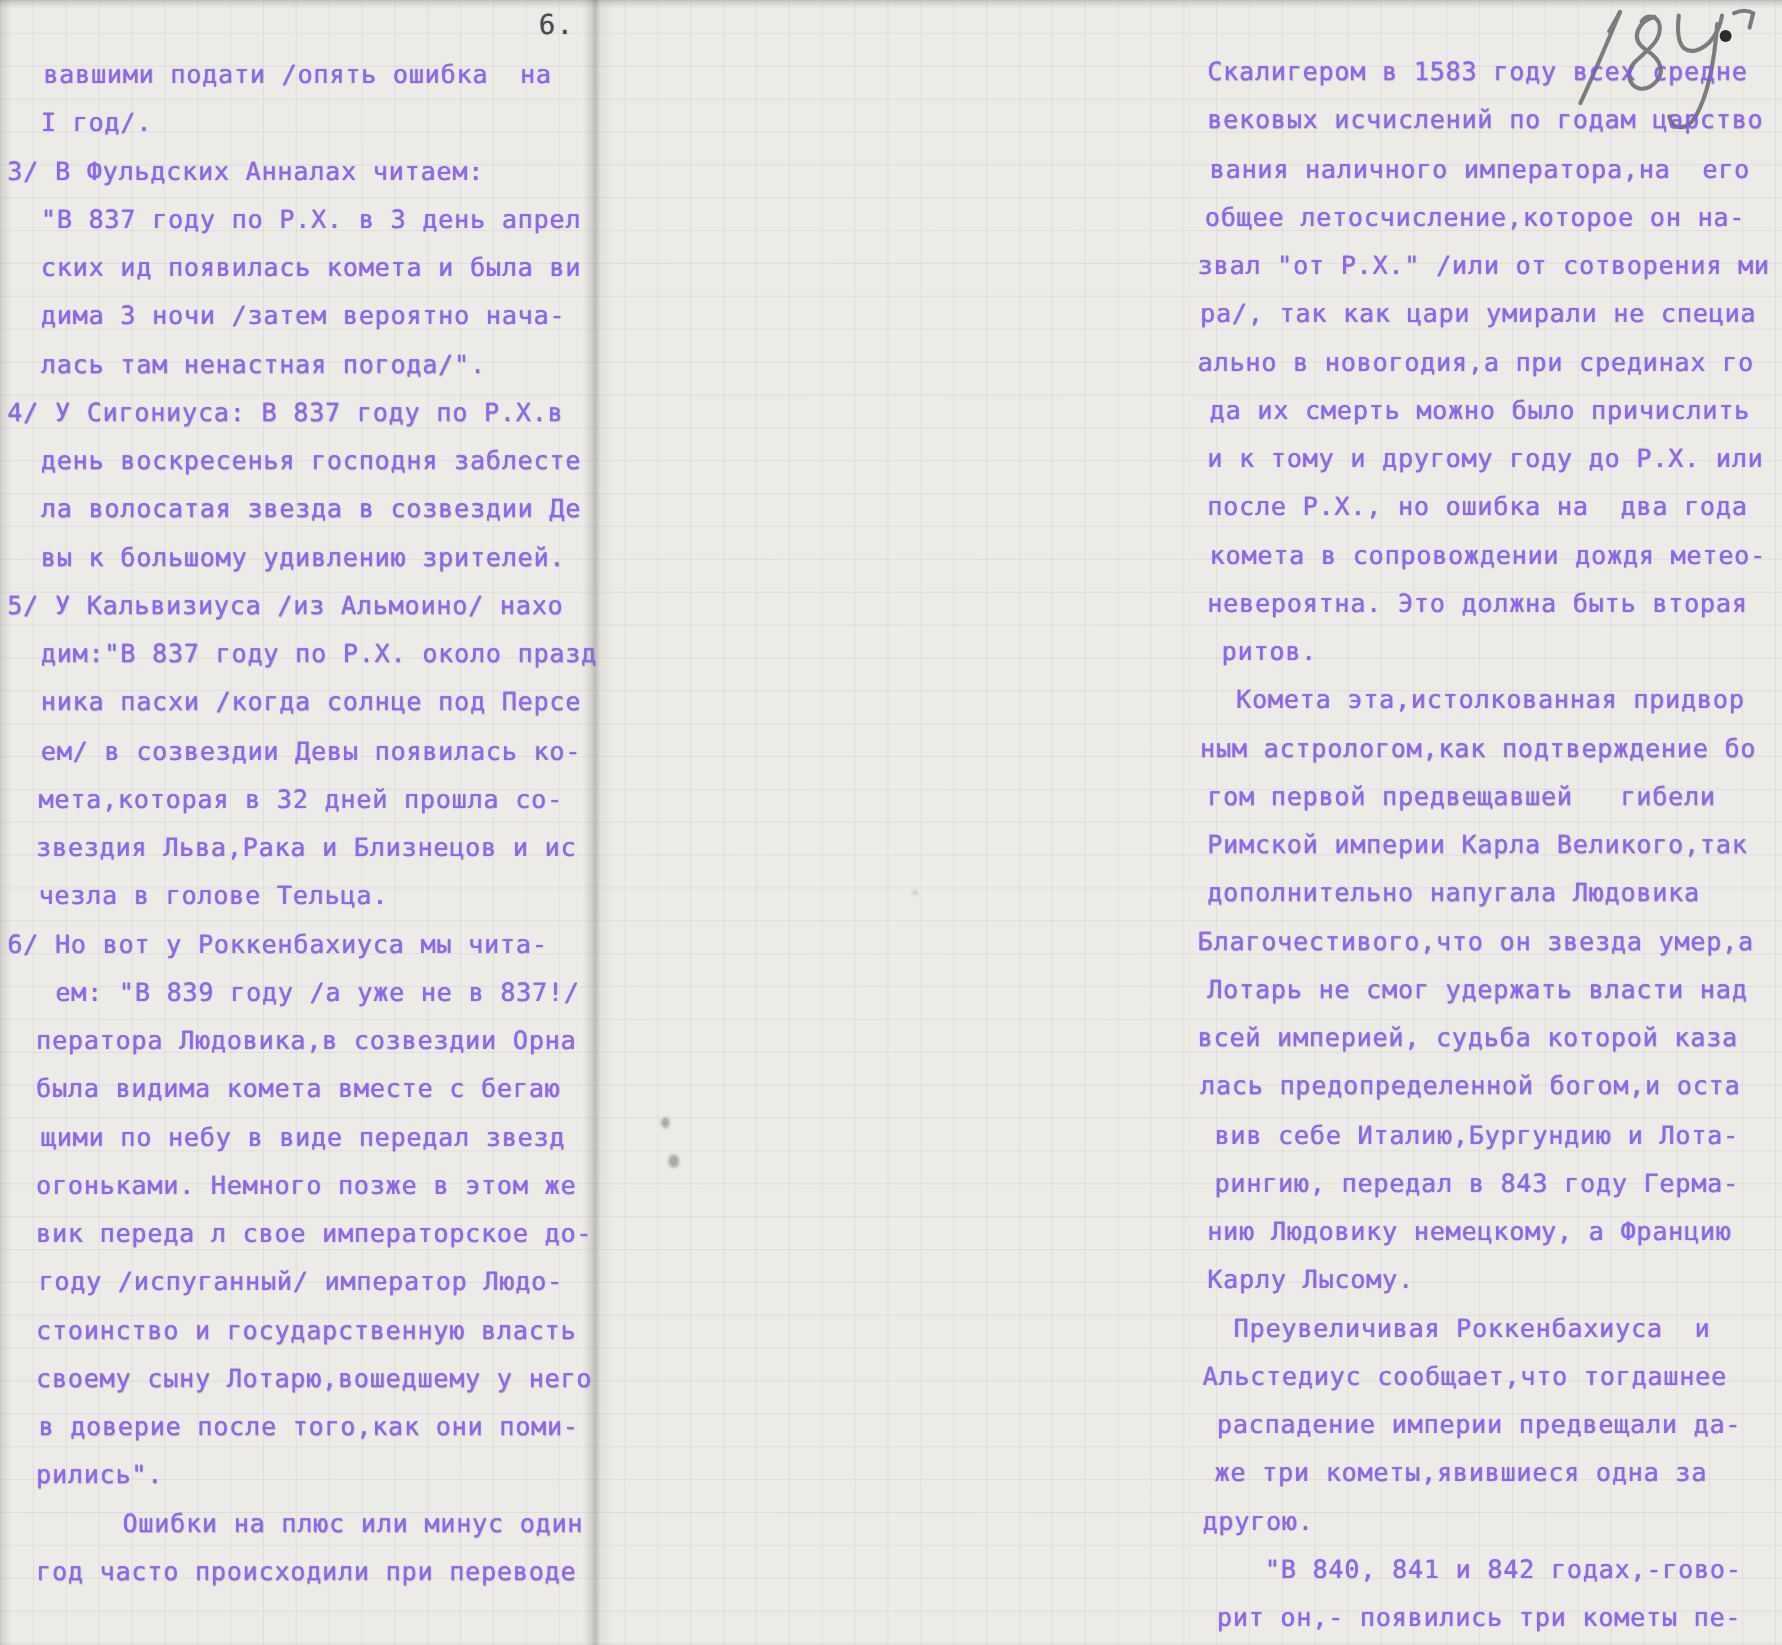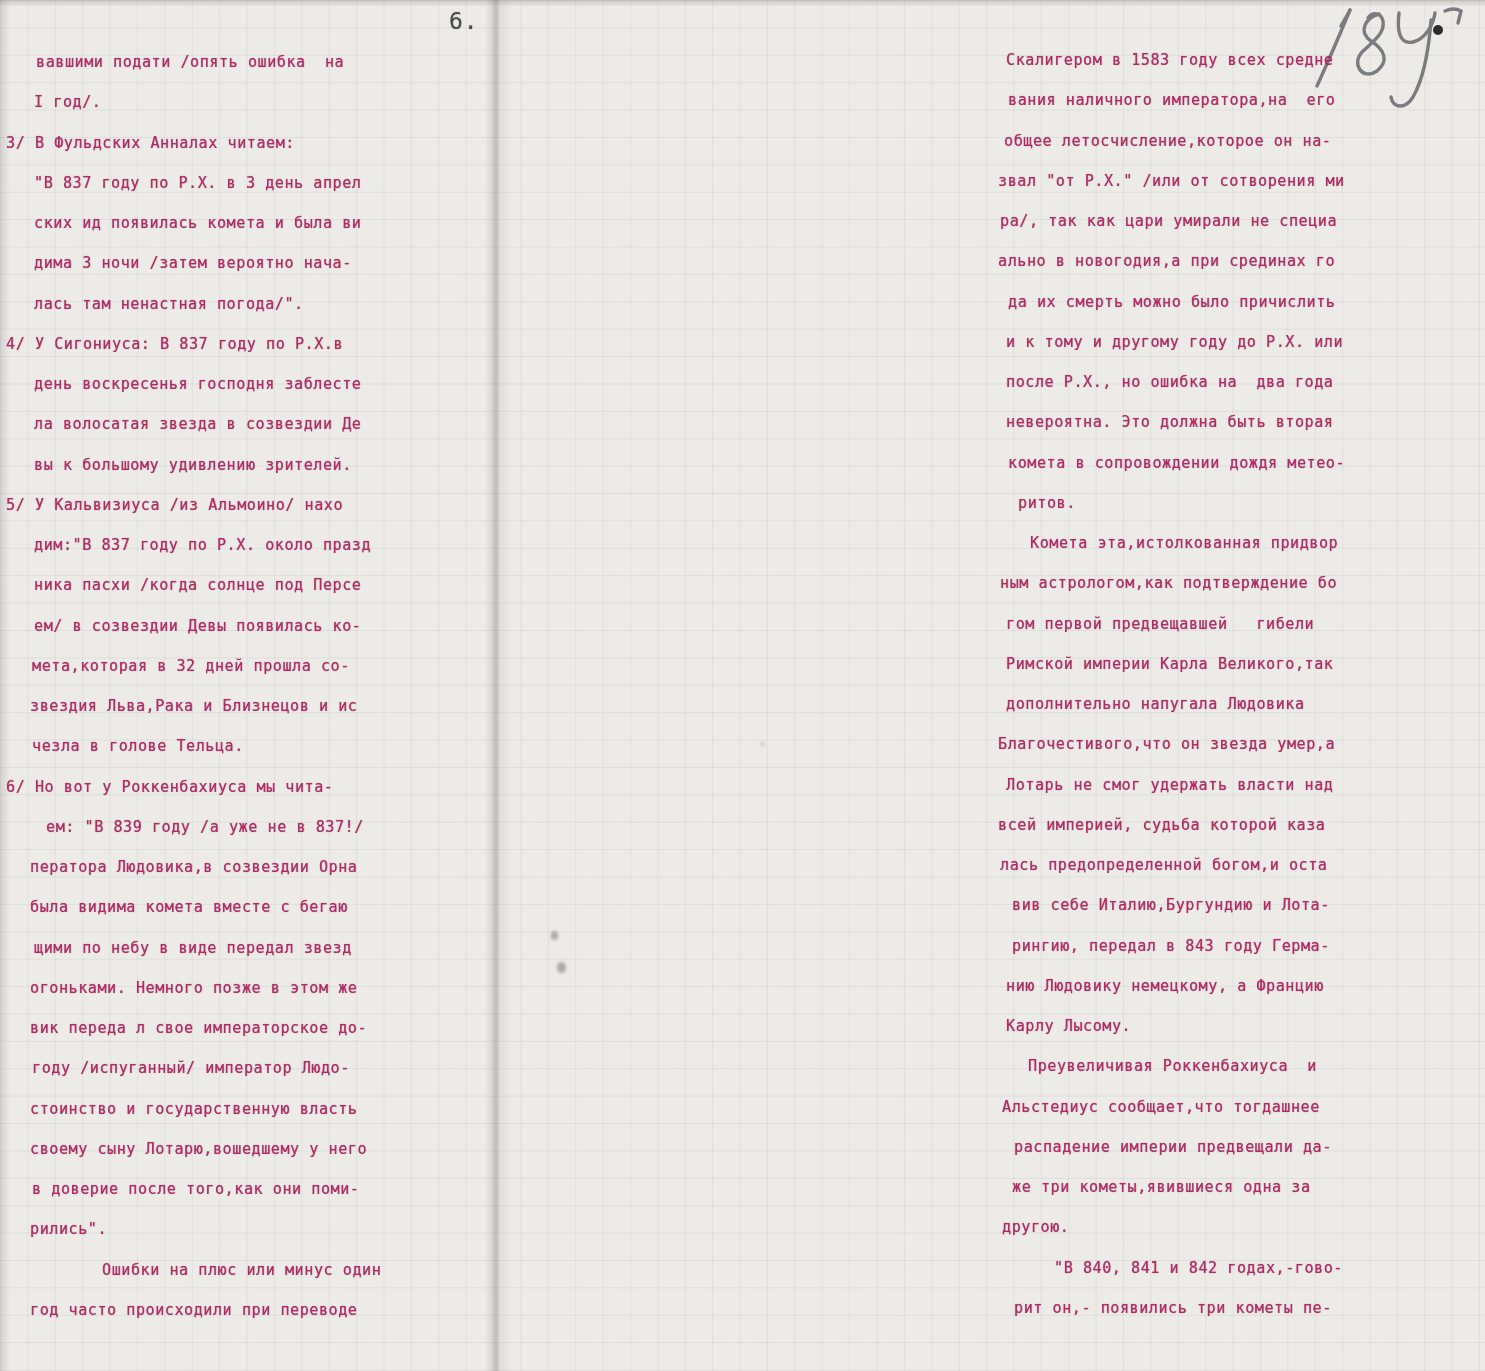--- a/index.html
+++ b/index.html
@@ -30,21 +30,21 @@
     position:absolute;left:486px;top:0;width:26px;height:100%;
     background:linear-gradient(90deg,
       rgba(120,120,115,0.02) 0%,
       rgba(95,95,90,0.20)  30%,
       rgba(60,60,58,0.28)  38%,
       rgba(120,120,115,0.10) 55%,
       rgba(120,120,115,0.0) 100%);
   }
   .col{
     position:absolute;
-    font-size:15px;letter-spacing:0.6px;color:#be185d;
+    font-size:21px;letter-spacing:0.6px;color:#8b5cf6;
     filter:blur(0.22px);
     opacity:0.94;
   }
   .ln{
     height:40.25px;line-height:40.25px;white-space:pre;
     text-shadow:0 0 1px rgba(68,70,76,0.55), 0.5px 0.3px 0.7px rgba(68,70,76,0.30);
   }
   #col-left{left:6px;top:42px;width:484px;}
   #col-right{left:998px;top:40px;width:487px;}
   .pgnum{
@@ -113,30 +113,31 @@
   <div class="ln" style="padding-left:24px">стоинство и государственную власть</div>
   <div class="ln" style="padding-left:24px">своему сыну Лотарю,вошедшему у него</div>
   <div class="ln" style="padding-left:26px">в доверие после того,как они поми-</div>
   <div class="ln" style="padding-left:24px">рились".</div>
   <div class="ln" style="padding-left:96px">Ошибки на плюс или минус один</div>
   <div class="ln" style="padding-left:24px">год часто происходили при переводе</div>
 </div>
 
 <div class="col" id="col-right">
   <div class="ln" style="padding-left:8px">Скалигером в 1583 году всех средне</div>
+  <div class="ln" style="padding-left:8px">вековых исчислений по годам царство</div>
   <div class="ln" style="padding-left:10px">вания наличного императора,на  его</div>
   <div class="ln" style="padding-left:6px">общее летосчисление,которое он на-</div>
   <div class="ln" style="padding-left:0px">звал "от Р.Х." /или от сотворения ми</div>
   <div class="ln" style="padding-left:2px">ра/, так как цари умирали не специа</div>
   <div class="ln" style="padding-left:0px">ально в новогодия,а при срединах го</div>
   <div class="ln" style="padding-left:10px">да их смерть можно было причислить</div>
   <div class="ln" style="padding-left:8px">и к тому и другому году до Р.Х. или</div>
   <div class="ln" style="padding-left:8px">после Р.Х., но ошибка на  два года</div>
+  <div class="ln" style="padding-left:10px">комета в сопровождении дождя метео-</div>
   <div class="ln" style="padding-left:8px">невероятна. Это должна быть вторая</div>
-  <div class="ln" style="padding-left:10px">комета в сопровождении дождя метео-</div>
   <div class="ln" style="padding-left:20px">ритов.</div>
   <div class="ln" style="padding-left:32px">Комета эта,истолкованная придвор</div>
   <div class="ln" style="padding-left:2px">ным астрологом,как подтверждение бо</div>
   <div class="ln" style="padding-left:8px">гом первой предвещавшей   гибели</div>
   <div class="ln" style="padding-left:8px">Римской империи Карла Великого,так</div>
   <div class="ln" style="padding-left:8px">дополнительно напугала Людовика</div>
   <div class="ln" style="padding-left:0px">Благочестивого,что он звезда умер,а</div>
   <div class="ln" style="padding-left:8px">Лотарь не смог удержать власти над</div>
   <div class="ln" style="padding-left:0px">всей империей, судьба которой каза</div>
   <div class="ln" style="padding-left:2px">лась предопределенной богом,и оста</div>

